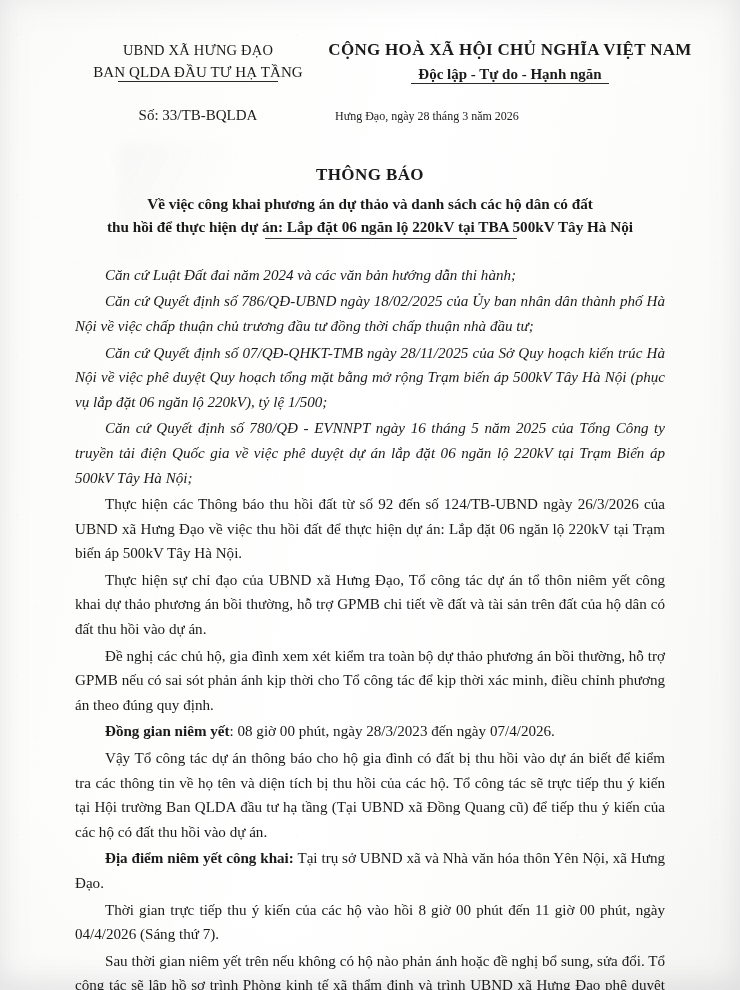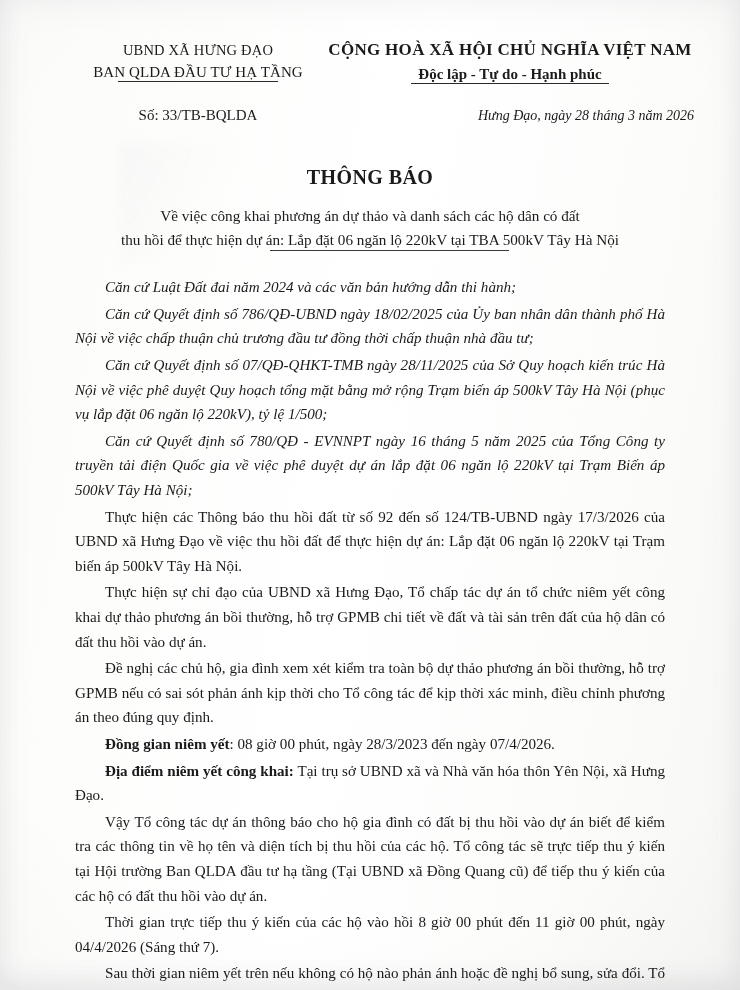--- a/index.html
+++ b/index.html
@@ -128,42 +128,41 @@
     gap: 9px;
   }
   .doc-no {
     width: 256px;
     text-align: center;
     padding-left: 24px;
     font-size: 15px;
   }
   .place-date {
     flex: 1;
-    text-align: right;
-    font-style: italic;
-    font-size: 14px;
+    text-align: left;
+    font-size: 12px;
   }
 
   
   .title-block {
     text-align: center;
     margin-top: 38px;
   }
   .title-main {
     font-weight: bold;
-    font-size: 20px;
+    font-size: 17px;
     letter-spacing: .4px;
     line-height: 1.5;
   }
   .title-sub {
-    font-weight: normal;
+    font-weight: bold;
     font-size: 15.2px;
     line-height: 1.55;
     padding: 0 44px;
-    margin-top: 12px;
+    margin-top: 4px;
   }
   .title-sub .ln2 {
     display: inline-block;
     position: relative;
   }
   .title-sub .ln2::after {
     content: "";
     position: absolute;
     left: 30%;
     right: 22%;
@@ -198,21 +197,21 @@
 
 <div class="content">
 
   <div class="header">
     <div class="hdr-left">
       <div class="org-line1">UBND XÃ HƯNG ĐẠO</div>
       <div><span class="org-line2">BAN QLDA ĐẦU TƯ HẠ TẦNG</span></div>
     </div>
     <div class="hdr-right">
       <div class="nation-line1">CỘNG HOÀ XÃ HỘI CHỦ NGHĨA VIỆT NAM</div>
-      <div><span class="nation-line2">Độc lập - Tự do - Hạnh phúc</span></div>
+      <div><span class="nation-line2">Độc lập - Tự do - Hạnh ngăn</span></div>
     </div>
   </div>
 
   <div class="subheader">
     <div class="doc-no">Số: 33/TB-BQLDA</div>
     <div class="place-date">Hưng Đạo, ngày 28 tháng 3 năm 2026</div>
   </div>
 
   <div class="title-block">
     <div class="title-main">THÔNG BÁO</div>
@@ -220,25 +219,25 @@
       <div>Về việc công khai phương án dự thảo và danh sách các hộ dân có đất</div>
       <span class="ln2">thu hồi để thực hiện dự án: Lắp đặt 06 ngăn lộ 220kV tại TBA  500kV Tây Hà Nội</span>
     </div>
   </div>
 
   <div class="body" id="body-paragraphs">
       <p class="italic">Căn cứ Luật Đất đai năm 2024 và các văn bản hướng dẫn thi hành;</p>
       <p class="italic">Căn cứ Quyết định số 786/QĐ-UBND ngày 18/02/2025 của Ủy ban nhân dân thành phố Hà Nội về việc chấp thuận chủ trương đầu tư đồng thời chấp thuận nhà đầu tư;</p>
       <p class="italic">Căn cứ Quyết định số 07/QĐ-QHKT-TMB ngày 28/11/2025 của Sở Quy hoạch kiến trúc Hà Nội về việc phê duyệt Quy hoạch tổng mặt bằng mở rộng Trạm biến áp 500kV Tây Hà Nội (phục vụ lắp đặt 06 ngăn lộ 220kV), tỷ lệ 1/500;</p>
       <p class="italic">Căn cứ Quyết định số 780/QĐ - EVNNPT ngày 16 tháng 5 năm 2025 của Tổng Công ty truyền tải điện Quốc gia về việc phê duyệt dự án lắp đặt 06 ngăn lộ 220kV tại Trạm Biến áp 500kV Tây Hà Nội;</p>
-      <p>Thực hiện các Thông báo thu hồi đất từ số 92 đến số 124/TB-UBND ngày 17/3/2026 của UBND xã Hưng Đạo về việc thu hồi đất để thực hiện dự án: Lắp đặt 06 ngăn lộ 220kV tại Trạm biến áp 500kV Tây Hà Nội.</p>
-      <p>Thực hiện sự chỉ đạo của UBND xã Hưng Đạo, Tổ chấp tác dự án tổ chức niêm yết công khai dự thảo phương án bồi thường, hỗ trợ GPMB chi tiết về đất và tài sản trên đất của hộ dân có đất thu hồi vào dự án.</p>
+      <p>Thực hiện các Thông báo thu hồi đất từ số 92 đến số 124/TB-UBND ngày 26/3/2026 của UBND xã Hưng Đạo về việc thu hồi đất để thực hiện dự án: Lắp đặt 06 ngăn lộ 220kV tại Trạm biến áp 500kV Tây Hà Nội.</p>
+      <p>Thực hiện sự chỉ đạo của UBND xã Hưng Đạo, Tổ công tác dự án tổ thôn niêm yết công khai dự thảo phương án bồi thường, hỗ trợ GPMB chi tiết về đất và tài sản trên đất của hộ dân có đất thu hồi vào dự án.</p>
       <p>Đề nghị các chủ hộ, gia đình xem xét kiểm tra toàn bộ dự thảo phương án bồi thường, hỗ trợ GPMB nếu có sai sót phản ánh kịp thời cho Tổ công tác để kịp thời xác minh, điều chỉnh phương án theo đúng quy định.</p>
       <p><span class="lead">Đồng gian niêm yết</span><span>: 08 giờ 00 phút, ngày 28/3/2023 đến ngày 07/4/2026.</span></p>
+      <p>Vậy Tổ công tác dự án thông báo cho hộ gia đình có đất bị thu hồi vào dự án biết để kiểm tra các thông tin về họ tên và diện tích bị thu hồi của các hộ. Tổ công tác sẽ trực tiếp thu ý kiến tại Hội trường Ban QLDA đầu tư hạ tầng (Tại UBND xã Đồng Quang cũ) để tiếp thu ý kiến của các hộ có đất thu hồi vào dự án.</p>
       <p><span class="lead">Địa điểm niêm yết công khai:</span><span> Tại trụ sở UBND xã và Nhà văn hóa thôn Yên Nội, xã Hưng Đạo.</span></p>
-      <p>Vậy Tổ công tác dự án thông báo cho hộ gia đình có đất bị thu hồi vào dự án biết để kiểm tra các thông tin về họ tên và diện tích bị thu hồi của các hộ. Tổ công tác sẽ trực tiếp thu ý kiến tại Hội trường Ban QLDA đầu tư hạ tầng (Tại UBND xã Đồng Quang cũ) để tiếp thu ý kiến của các hộ có đất thu hồi vào dự án.</p>
       <p>Thời gian trực tiếp thu ý kiến của các hộ vào hồi 8 giờ 00 phút đến 11 giờ 00 phút, ngày 04/4/2026 (Sáng thứ 7).</p>
       <p>Sau thời gian niêm yết trên nếu không có hộ nào phản ánh hoặc đề nghị bổ sung, sửa đổi. Tổ công tác sẽ lập hồ sơ trình Phòng kinh tế xã thẩm định và trình UBND xã Hưng Đạo phê duyệt phương án chính thức cho các hộ dân có đất bị thu hồi vào dự án theo quy định.</p>
     </div>
 
 </div>
 
 <div id="edge-shadow"></div>
 
 </body></html>

